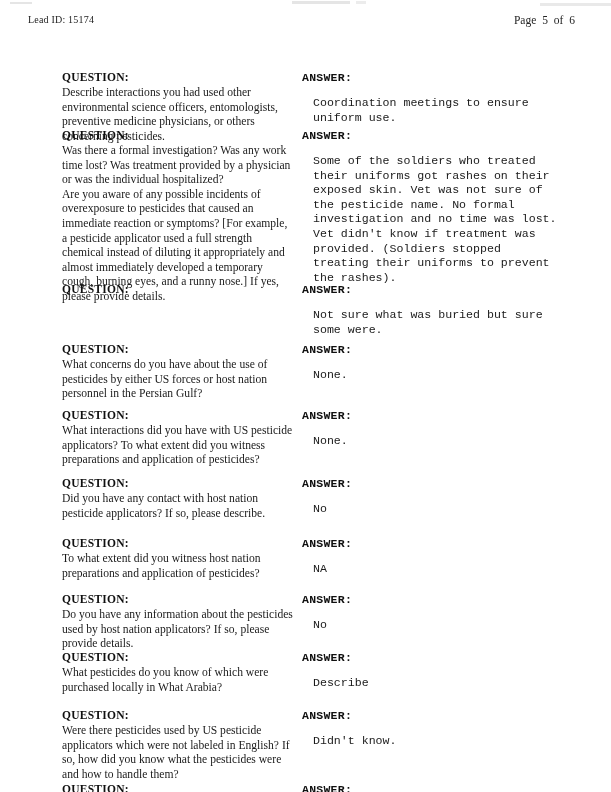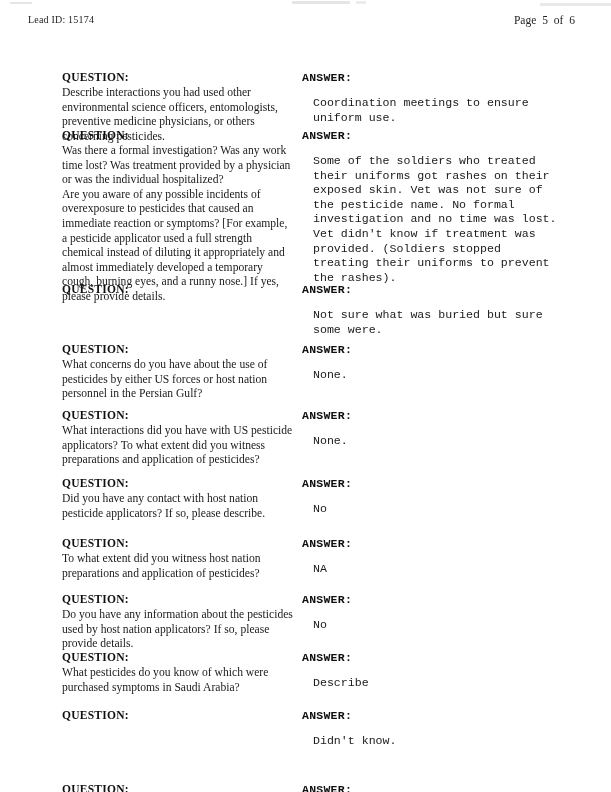--- a/index.html
+++ b/index.html
@@ -208,30 +208,31 @@
           <p class="qa-text">Do you have any information about the pesticides used by host nation applicators?  If so, please provide details.</p>
         </div>
         <div class="col-answer">
           <div class="qa-label">ANSWER:</div>
           <p class="answer-text">No</p>
         </div>
       </div>
       <div class="qa-row" style="position: absolute; top: 580px; left: 0px; right: 0px;">
         <div class="col-question">
           <div class="qa-label">QUESTION:</div>
-          <p class="qa-text">What pesticides do you know of which were purchased symptoms in Saudi Arabia?</p>
+          <p class="qa-text">What pesticides do you know of which were purchased locally in What Arabia?</p>
         </div>
         <div class="col-answer">
           <div class="qa-label">ANSWER:</div>
           <p class="answer-text">Describe</p>
         </div>
       </div>
       <div class="qa-row" style="position: absolute; top: 638px; left: 0px; right: 0px;">
         <div class="col-question">
           <div class="qa-label">QUESTION:</div>
+          <p class="qa-text">Were there pesticides used by US pesticide applicators which were not labeled in English?  If so, how did you know what the pesticides were and how to handle them?</p>
         </div>
         <div class="col-answer">
           <div class="qa-label">ANSWER:</div>
           <p class="answer-text">Didn't know.</p>
         </div>
       </div>
       <div class="qa-row" style="position: absolute; top: 712px; left: 0px; right: 0px;">
         <div class="col-question">
           <div class="qa-label">QUESTION:</div>
         </div>

